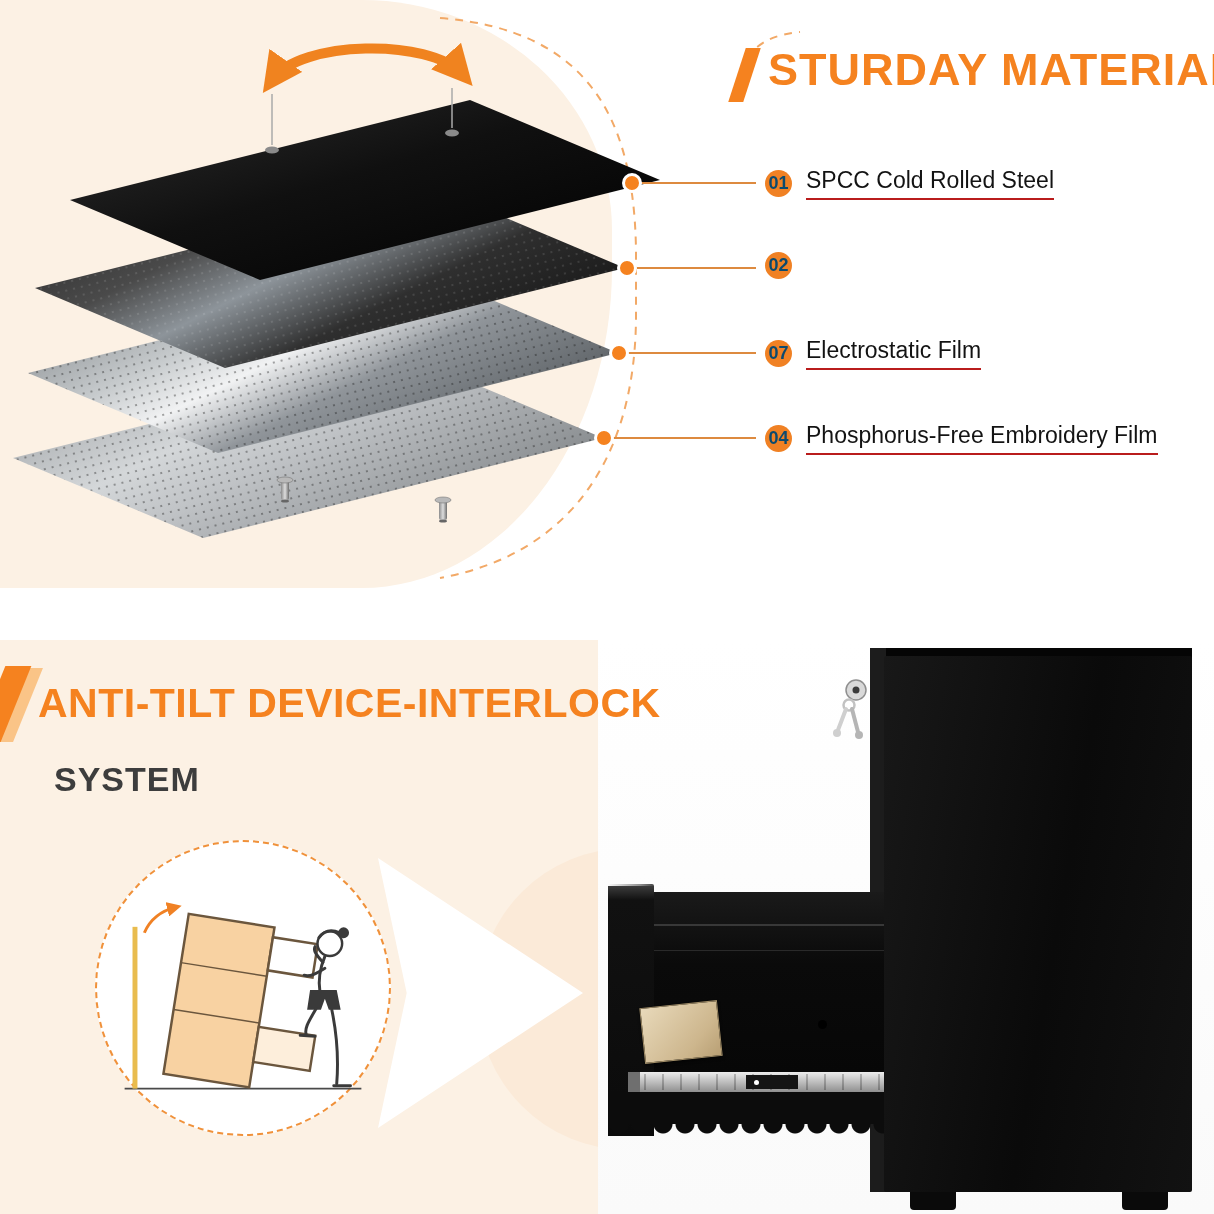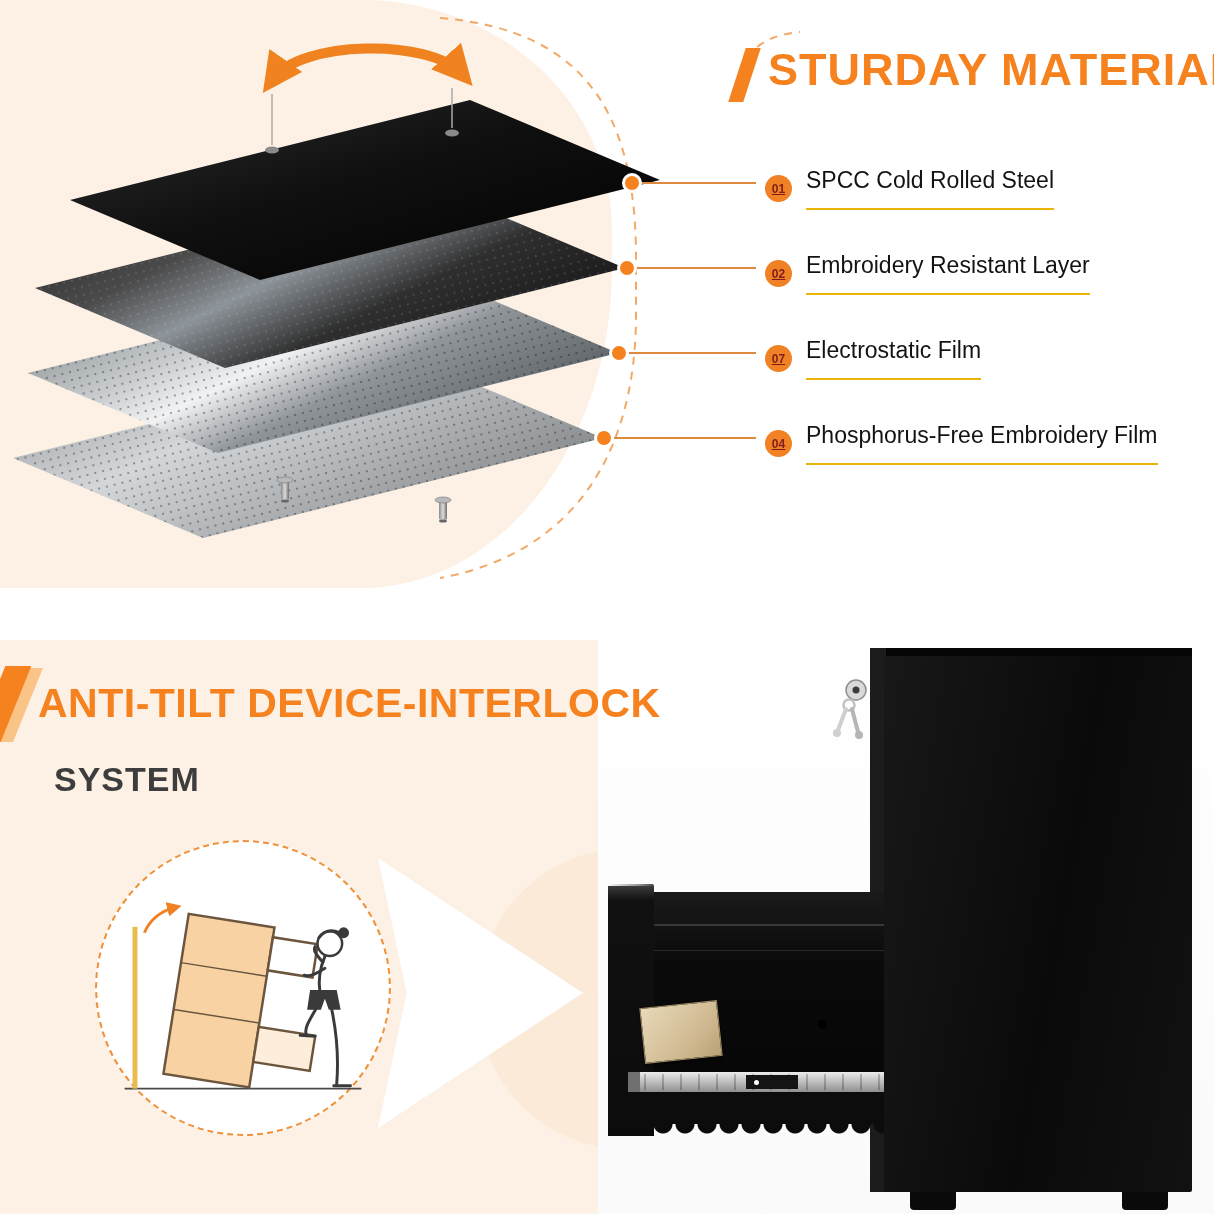--- a/index.html
+++ b/index.html
@@ -10,23 +10,23 @@
   .top-section{position:absolute;left:0;top:0;width:1214px;height:596px;}
   .cream-blob{position:absolute;left:0;top:0;width:612px;height:588px;background:#fcf1e4;
               border-top-right-radius:250px 230px;border-bottom-right-radius:250px 320px;}
   .top-svg{position:absolute;left:0;top:0;width:1214px;height:596px;}
   .title-slash{position:absolute;left:737px;top:48px;width:15px;height:54px;background:#f5821f;
                transform:skewX(-18deg);}
   .top-title{position:absolute;left:768px;top:44px;margin:0;font-size:45px;font-weight:bold;
              color:#f5821f;letter-spacing:1px;white-space:nowrap;}
   .material-item{position:absolute;left:765px;display:flex;align-items:center;gap:14px;}
   .mi1{top:167px}.mi2{top:252px}.mi3{top:337px}.mi4{top:422px}
-  .badge{width:27px;height:27px;border-radius:50%;background:#f08124;color:#7f1d1d;font-size:12px;
-         font-weight:bold;display:flex;align-items:center;justify-content:center;flex:0 0 27px;text-decoration:underline;}
-  .material-label{font-size:23px;color:#131313;padding-bottom:14px;border-bottom:2px solid #eab308;
+  .badge{width:27px;height:27px;border-radius:50%;background:#f08124;color:#0c4a6e;font-size:18px;
+         font-weight:bold;display:flex;align-items:center;justify-content:center;flex:0 0 27px;}
+  .material-label{font-size:23px;color:#131313;padding-bottom:4px;border-bottom:2px solid #b91c1c;
                   white-space:nowrap;}
 
   
   .bottom-section{position:absolute;left:0;top:640px;width:1214px;height:574px;background:#fcf1e4;}
   .band{position:absolute;left:478px;top:208px;width:736px;height:302px;background:#fbead8;
         border-radius:150px 0 0 150px;}
   .bottom-slash-light{position:absolute;left:4px;top:28px;width:24px;height:74px;background:#fac487;
         transform:skewX(-22deg);}
   .bottom-slash{position:absolute;left:-10px;top:26px;width:26px;height:76px;background:#f5821f;
         transform:skewX(-22deg);}
@@ -185,21 +185,20 @@
 
     <div class="title-slash"></div>
     <h1 class="top-title">STURDAY MATERIAL</h1>
 
     <div class="material-item mi1">
       <span class="badge">01</span>
       <span class="material-label">SPCC Cold Rolled Steel</span>
     </div>
     <div class="material-item mi2">
       <span class="badge">02</span>
-      <span class="material-label">Embroidery Resistant Layer</span>
     </div>
     <div class="material-item mi3">
       <span class="badge">07</span>
       <span class="material-label">Electrostatic Film</span>
     </div>
     <div class="material-item mi4">
       <span class="badge">04</span>
       <span class="material-label">Phosphorus-Free Embroidery Film</span>
     </div>
   </section>

